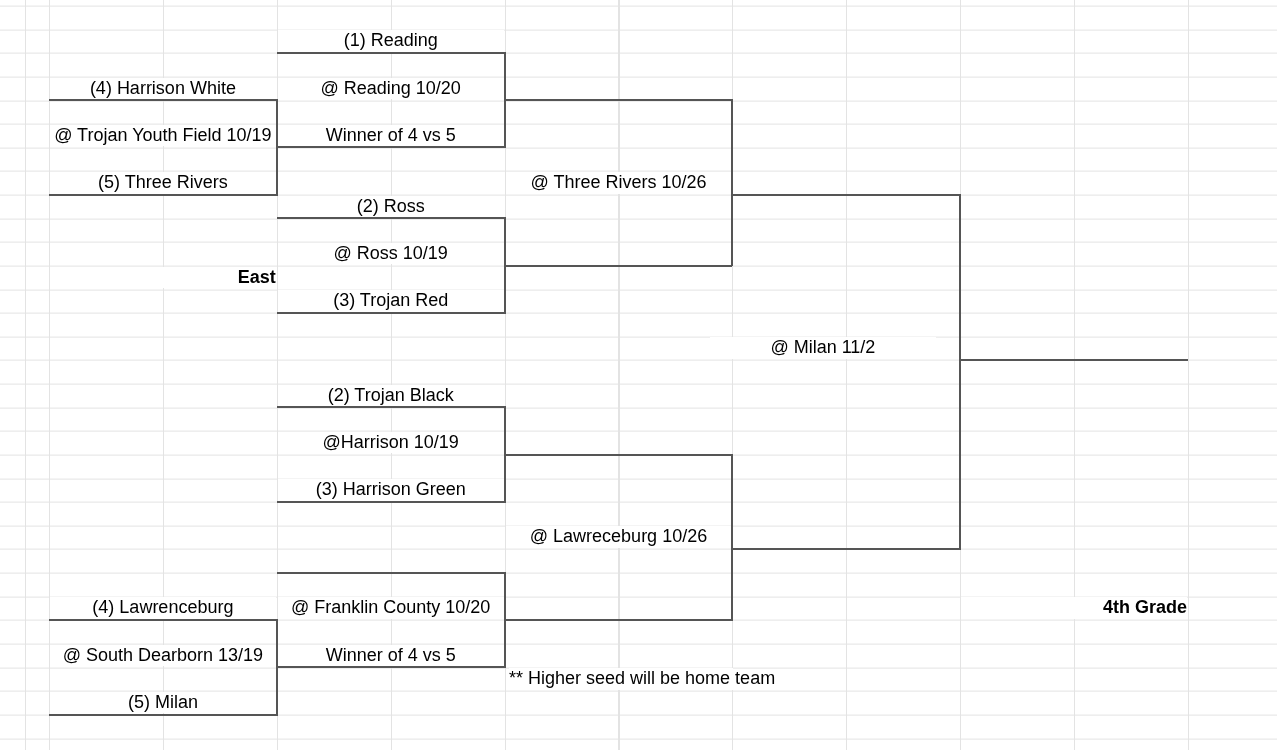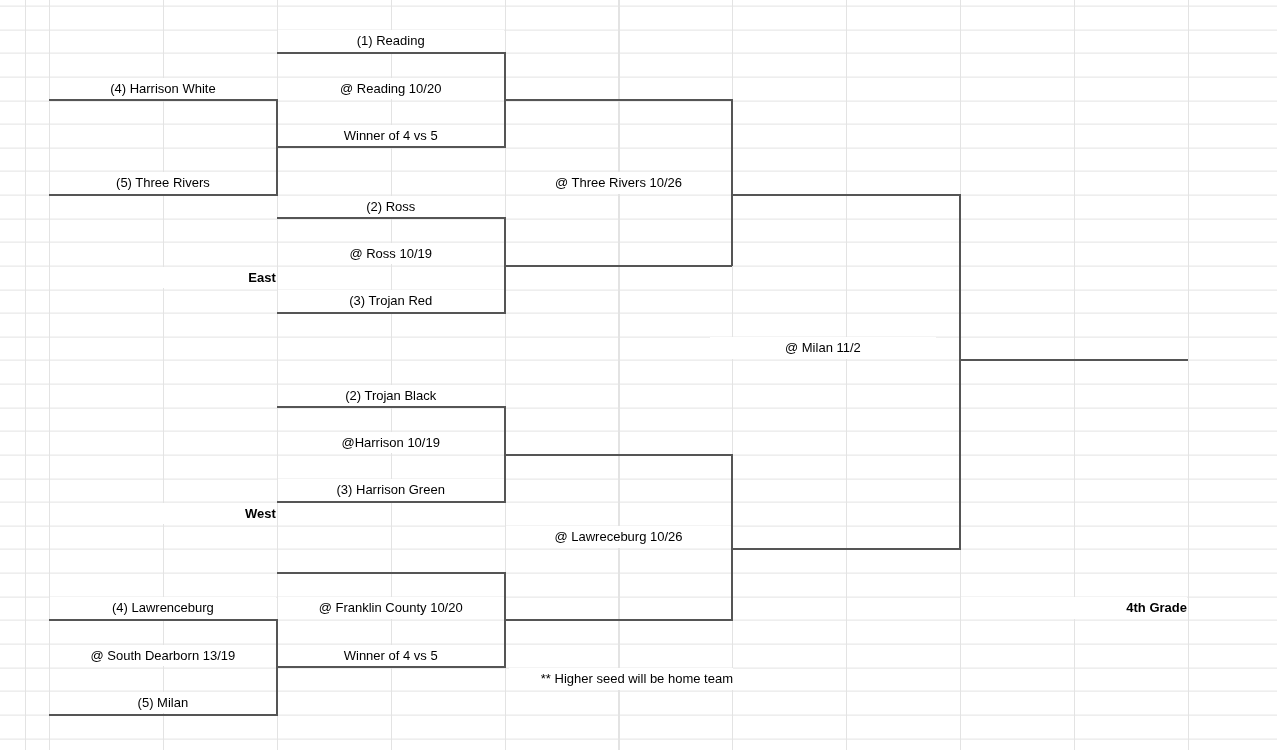--- a/index.html
+++ b/index.html
@@ -2,21 +2,21 @@
 <html><head>
 <meta charset="utf-8">
 <style>
   html,body{margin:0;padding:0;background:#fff;}
   #stage{
     position:relative;
     width:1277px;height:750px;
     overflow:hidden;
     background:#fff;
     font-family:"Liberation Sans","DejaVu Sans",sans-serif;
-    font-size:13px;
+    font-size:18px;
     color:#000;
   }
   
   #grid{
     position:absolute;left:0;top:0;right:0;bottom:0;
     background-image:
       repeating-linear-gradient(to right, #e3e3e3 0 1px, transparent 1px 113.9px),
       repeating-linear-gradient(to bottom, #e3e3e3 0 1px, transparent 1px 23.63px);
     background-position:49px 0, 0 5.6px;
   }
@@ -71,34 +71,34 @@
   <div class="bl" style="left:731.4px;top:99.1px;width:2px;height:167.4px"></div>
   <div class="bl" style="left:503.6px;top:406.3px;width:2px;height:96.5px"></div>
   <div class="bl" style="left:503.6px;top:571.7px;width:2px;height:96.5px"></div>
   <div class="bl" style="left:275.8px;top:619px;width:2px;height:96.5px"></div>
   <div class="bl" style="left:731.4px;top:453.6px;width:2px;height:167.4px"></div>
   <div class="bl" style="left:959.2px;top:193.6px;width:2px;height:356.5px"></div>
 
   <div class="cell sB" style="top:30.2px">(1) Reading</div>
   <div class="cell sA" style="top:77.5px">(4) Harrison White</div>
   <div class="cell sB" style="top:77.5px">@ Reading 10/20</div>
+  <div class="cell sA" style="top:124.8px">@ Trojan Youth Field 10/19</div>
   <div class="cell sB" style="top:124.8px">Winner of 4 vs 5</div>
   <div class="cell sA" style="top:172px">(5) Three Rivers</div>
   <div class="cell sC" style="top:172px">@ Three Rivers 10/26</div>
   <div class="cell sB" style="top:195.6px">(2) Ross</div>
   <div class="cell sB" style="top:242.9px">@ Ross 10/19</div>
   <div class="cell sA bold" style="top:266.5px">East</div>
   <div class="cell sB" style="top:290.2px">(3) Trojan Red</div>
 
   <div class="cell sD" style="top:337.4px">@ Milan 11/2</div>
 
   <div class="cell sB" style="top:384.7px">(2) Trojan Black</div>
   <div class="cell sB" style="top:431.9px">@Harrison 10/19</div>
   <div class="cell sB" style="top:479.2px">(3) Harrison Green</div>
-  <div class="cell sA bold" style="top:502.8px">West</div>
   <div class="cell sC" style="top:526.4px">@ Lawreceburg 10/26</div>
   <div class="cell sA" style="top:597.3px">(4) Lawrenceburg</div>
   <div class="cell sB" style="top:597.3px">@ Franklin County 10/20</div>
   <div class="cell sE bold" style="top:597.3px">4th Grade</div>
   <div class="cell sA" style="top:644.6px">@ South Dearborn 13/19</div>
   <div class="cell sB" style="top:644.6px">Winner of 4 vs 5</div>
   <div class="cell left" style="left:509px;top:668.2px;width:224px">** Higher seed will be home team</div>
   <div class="cell sA" style="top:691.8px">(5) Milan</div>
 </div>
 

